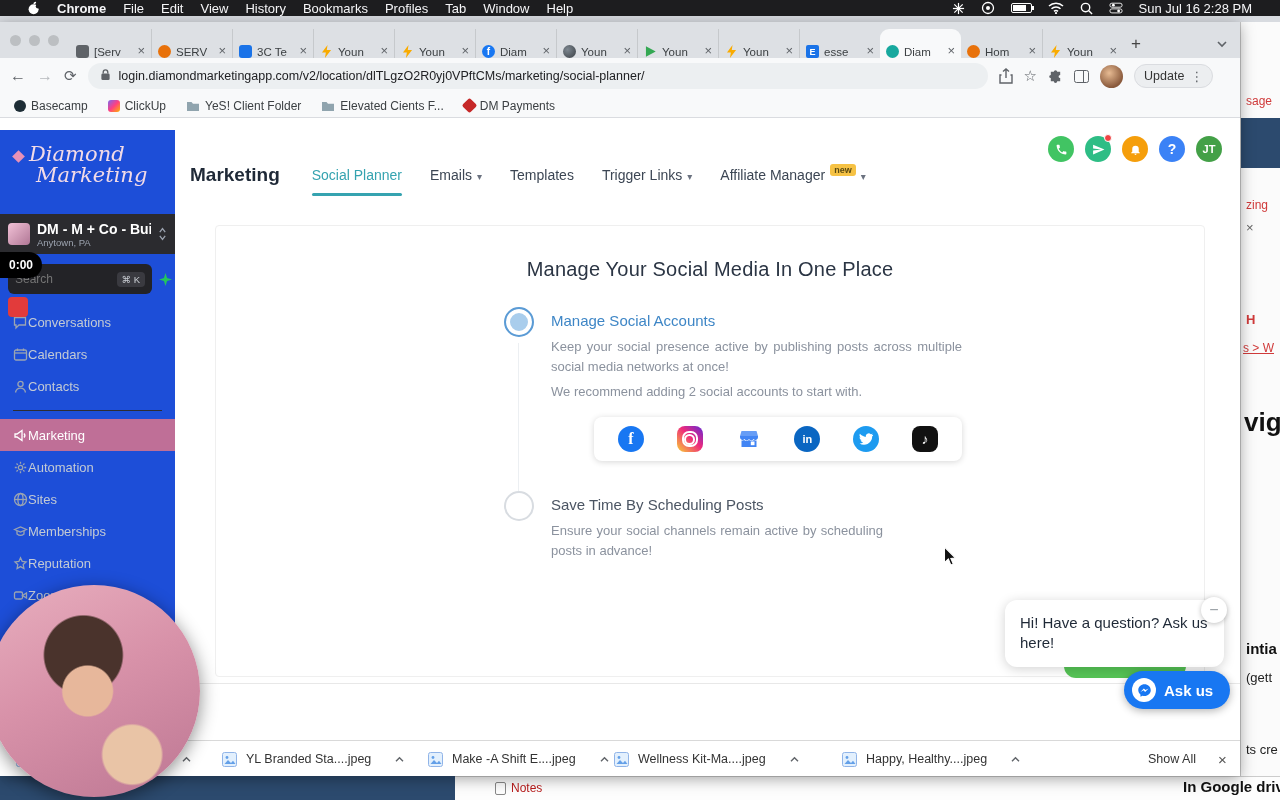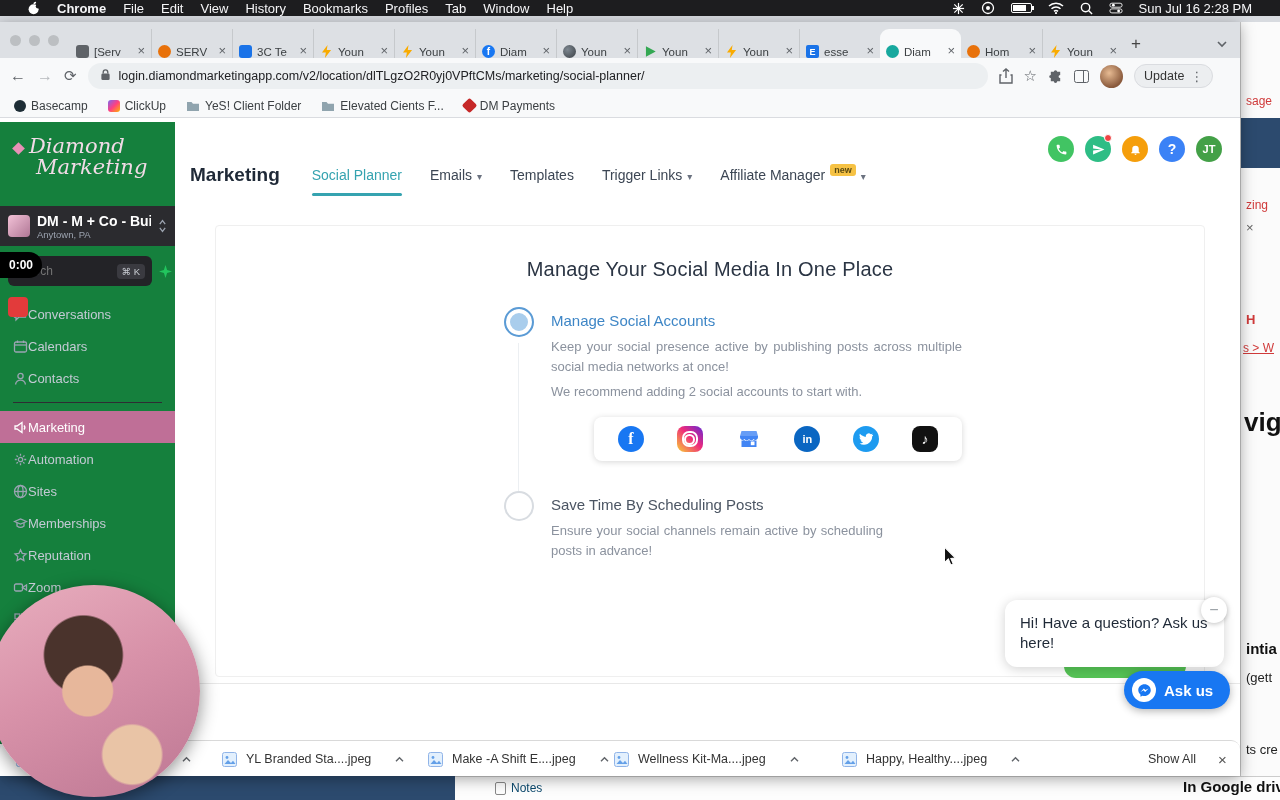--- a/index.html
+++ b/index.html
@@ -75,21 +75,21 @@
     font-size:12px; color:#3c4043; }
   .bm { display:flex; align-items:center; gap:5px; white-space:nowrap; }
   .bm-dot-dark { width:12px; height:12px; border-radius:50%; background:#1d2d35; }
   .bm-dot-cu { width:12px; height:12px; border-radius:3px;
     background:linear-gradient(135deg,#7b68ee,#ff4081,#ffb300); }
   .bm-dot-red { width:11px; height:11px; background:#c62828; transform:rotate(45deg); border-radius:2px; }
 
   
   .app { position:absolute; left:0; top:96px; width:1240px; height:622px; background:#fff; }
 
-  .sidebar { position:absolute; left:0; top:4px; width:175px; height:622px; background:#15803d;
+  .sidebar { position:absolute; left:0; top:12px; width:175px; height:622px; background:#1d4ed8;
     color:#cbd5e1; overflow:hidden; }
   .logo { padding:14px 10px 8px 14px; color:#f2dbe7; font-family:"DejaVu Serif", serif;
     font-style:italic; line-height:1.0; }
   .logo .l1 { font-size:21px; }
   .logo .l2 { font-size:21px; padding-left:22px; }
   .logo-diamond { display:inline-block; width:9px; height:9px; background:#e891b7;
     transform:rotate(45deg); margin-right:6px; }
   .loc-switch { position:absolute; left:0; top:84px; width:175px; height:40px; background:#2b2b2f;
     display:flex; align-items:center; gap:7px; padding:0 8px; cursor:pointer; }
   .loc-thumb { width:22px; height:22px; border-radius:4px; flex:none;
@@ -192,21 +192,21 @@
     border-radius:12px; box-shadow:0 2px 12px rgba(0,0,0,.18); padding:13px 15px; font-size:15px;
     color:#1f2937; line-height:1.35; z-index:40; }
   .chat-btn { position:absolute; left:1124px; top:671px; height:38px; border-radius:19px;
     background:#1877f2; color:#fff; display:flex; align-items:center; gap:8px; padding:0 17px 0 8px;
     font-size:15px; font-weight:bold; z-index:43; box-shadow:0 2px 8px rgba(0,0,0,.3); cursor:pointer; }
   .msgr { width:24px; height:24px; border-radius:50%; background:#fff; display:flex;
     align-items:center; justify-content:center; }
 
   
   .dlbar { position:absolute; left:0; top:718px; width:1240px; height:36px; background:#fff;
-    border-top:1px solid #d9d9d9;border-radius:9px; }
+    border-top:1px solid #d9d9d9; }
   .dl-item { position:absolute; top:0; height:36px; display:flex; align-items:center; gap:9px;
     font-size:12.5px; color:#333; cursor:pointer; }
   .dl-name { white-space:nowrap; }
   .dl-chev { display:flex; margin-left:14px; }
   .show-all { position:absolute; left:1148px; top:0; height:36px; display:flex; align-items:center;
     font-size:12.5px; color:#333; cursor:pointer; }
   .dl-close { position:absolute; left:1218px; top:0; height:36px; display:flex; align-items:center;
     font-size:15px; color:#555; cursor:pointer; }
 
   
@@ -219,21 +219,21 @@
   .rs-big { font-size:26px; font-weight:bold; color:#111; }
   .rs-bold { font-size:15px; font-weight:bold; color:#111; }
   .rs-sm { font-size:13px; color:#222; }
   .rs-h { color:#d03a3a; font-size:13px; font-weight:bold; }
   .rs-link { color:#d03a3a; font-size:12px; text-decoration:underline; }
   .bottom-strip { position:absolute; left:0; top:776px; width:1280px; height:24px; z-index:4; }
   .bs-navy { position:absolute; left:0; top:0; width:455px; height:24px; background:#2c4a6e; }
   .bs-white { position:absolute; left:455px; top:0; width:825px; height:24px; background:#fdfdfd;
     border-top:1px solid #ccc; }
   .notes { position:absolute; left:40px; top:4px; display:flex; align-items:center; gap:5px;
-    font-size:12px; color:#0c4a6e; }
+    font-size:12px; color:#b91c1c; }
   .notes-ic { width:11px; height:13px; border:1px solid #888; border-radius:2px; }
   .gdrive { position:absolute; left:728px; top:1px; font-size:15px; font-weight:bold; color:#111;
     white-space:nowrap; }
 
   .cursor { position:absolute; left:943px; top:546px; z-index:200; }
 </style>
 </head>
 <body>
 
 <div class="menubar">

